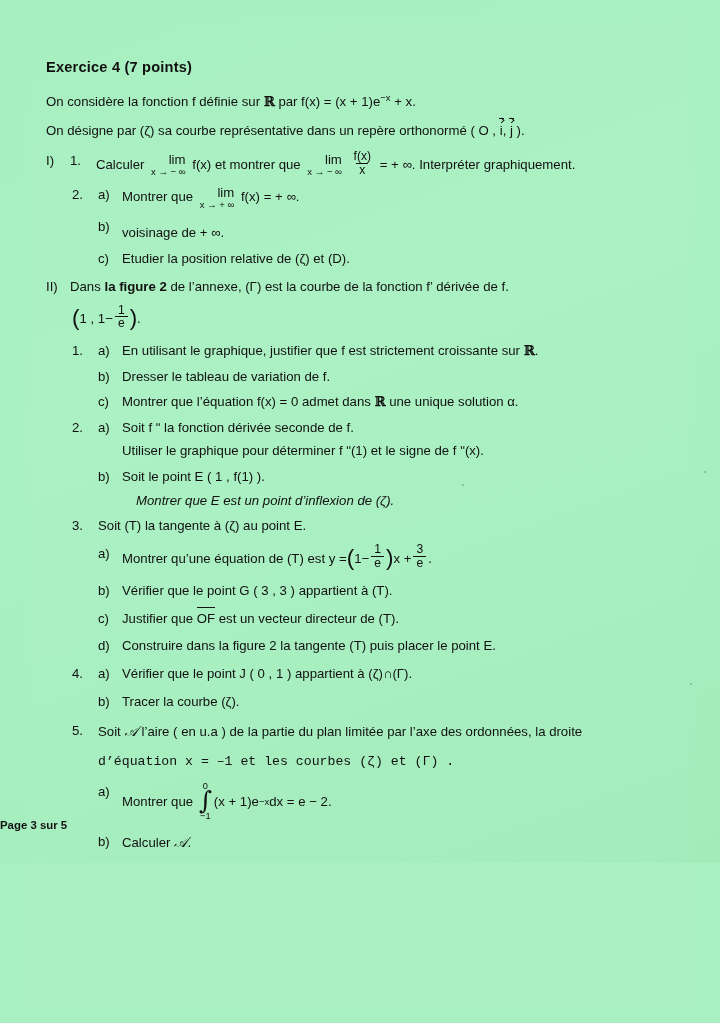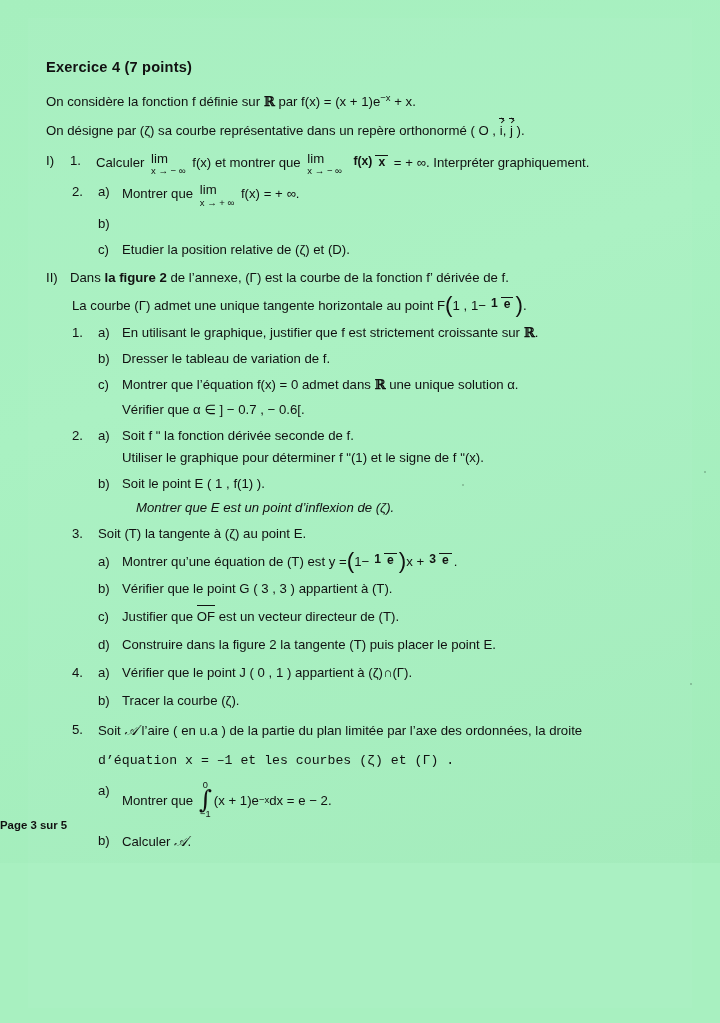--- a/index.html
+++ b/index.html
@@ -64,36 +64,35 @@
   .ind1 { margin-left: 26px; }
   .ind2 { margin-left: 52px; }
 
   .bold { font-weight: bold; }
   .italic { font-style: italic; }
   .bbb { font-family: "DejaVu Serif", serif; font-weight: bold; }
 
   
   .mfrac {
     display: inline-flex;
-    flex-direction: row;
+    flex-direction: column;
     align-items: center;
     vertical-align: middle;
     margin: 0 2px;
     font-size: 0.92em;
     line-height: 1.05;
     position: relative;
     top: -0.15em;
-    font-weight: bold;
   }
   .mfrac .nu { padding: 0 3px; }
   .mfrac .de { padding: 0 3px; border-top: 1px solid #111; }
   .lim {
     display: inline-flex;
     flex-direction: column;
-    align-items: flex-start;
+    align-items: flex-end;
     vertical-align: middle;
     margin: 0 3px;
     line-height: 1.0;
   }
   .lim .lw { font-size: 1em; }
   .lim .ls { font-size: 0.72em; margin-top: 1px; }
   .sup { vertical-align: super; font-size: 0.72em; }
   .vec {
     position: relative;
     display: inline-block;
@@ -226,40 +225,40 @@
           <span class="lw">lim</span>
           <span class="ls">x → + ∞</span>
         </span>
         <span>f(x) = + ∞.</span>
       </span>
     </div>
 
     <div class="row ind2">
       <span class="mark let">b)</span>
       <span class="body-txt">
+        <div style="margin-top:6px;">voisinage de  + ∞.</div>
       </span>
     </div>
 
     <div class="row ind2">
       <span class="mark let">c)</span>
       <span class="body-txt">Etudier la position relative de  (ζ) et (D).</span>
     </div>
 
     <div class="row" style="margin-top:10px;align-items:flex-end;">
       <span class="mark rn">II)</span>
       <span class="body-txt nowrap">
         <span>Dans</span>
         <span class="bold">la figure 2</span>
         <span>de l’annexe, (Γ) est la courbe de la fonction  f’  dérivée de f.</span>
       </span>
     </div>
 
     <div class="row" style="margin-top:10px; margin-left:26px;">
       <span class="body-txt nowrap inner-m">
-        <span>La courbe (Γ)  admet une unique tangente horizontale au point  F</span>
         <span class="bigparen">(</span>
         <span>1 ,</span>&nbsp;
         <span>1−</span>
         <span class="mfrac">
           <span class="nu">1</span>
           <span class="de">e</span>
         </span>
         <span class="bigparen">)</span>
         <span>.</span>
       </span>
@@ -280,21 +279,20 @@
     </div>
 
     <div class="row ind2">
       <span class="mark let">c)</span>
       <span class="body-txt">
         <div class="nowrap">
           <span>Montrer que l’équation  f(x) = 0  admet dans</span>
           <span class="bbb">ℝ</span>
           <span>une unique solution  α.</span>
         </div>
-        <div style="margin-top:7px;">Vérifier que  α ∈ ] − 0.7 , − 0.6[.</div>
       </span>
     </div>
 
     <div class="row ind1">
       <span class="mark num">2.</span>
       <span class="mark let">a)</span>
       <span class="body-txt">
         <div>Soit  f ʺ  la fonction  dérivée seconde de f.</div>
         <div style="margin-top:5px;">Utiliser le graphique pour déterminer  f ʺ(1)  et le signe de  f ʺ(x).</div>
       </span>

